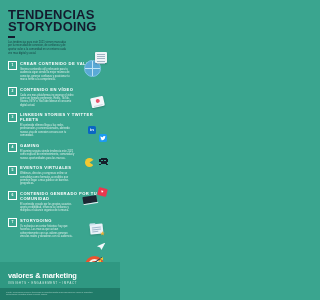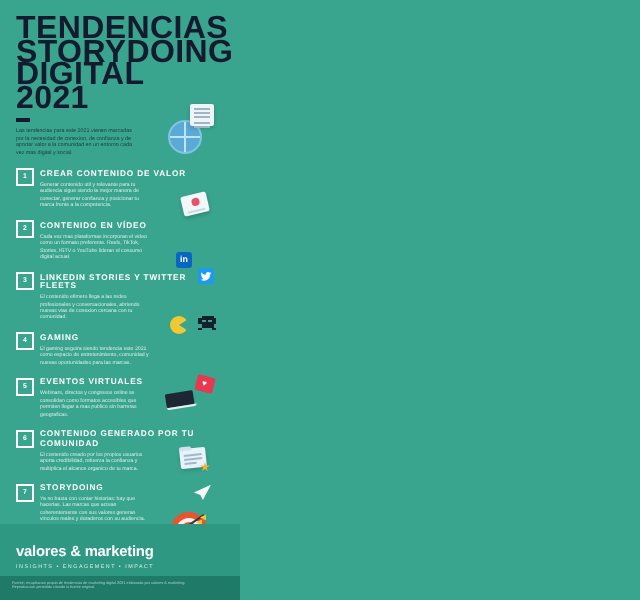--- a/index.html
+++ b/index.html
@@ -6,21 +6,21 @@
   body{
     width:120px;height:300px;overflow:hidden;
     font-family:"Liberation Sans",sans-serif;
     background:#3aa58f;
   }
   .page{position:relative;width:120px;height:300px;background:#3aa58f;overflow:hidden;}
 
   
   .header{position:relative;padding:9px 8px 0 8px;}
   .title{
-    font-size:16px;line-height:11.6px;font-weight:bold;
+    font-size:13px;line-height:11.6px;font-weight:bold;
     color:#141b2e;letter-spacing:.2px;margin:0;
   }
   .title span{display:block;}
   .rule{width:7px;height:1.6px;background:#141b2e;margin:4px 0 3px 0;}
   .subtitle{
     width:62px;font-size:2.7px;line-height:3.6px;color:#0f2d33;
     opacity:.85;margin:0;
   }
 
   
@@ -90,21 +90,20 @@
 </style>
 </head>
 <body>
 
 <div class="page">
 
   <div class="header">
     <h1 class="title">
       <span>TENDENCIAS</span>
       <span>STORYDOING</span>
-      <span>DIGITAL 2021</span>
     </h1>
     <div class="rule"></div>
     <p class="subtitle">Las tendencias para este 2021 vienen marcadas por la necesidad de conexion, de confianza y de aportar valor a la comunidad en un entorno cada vez mas digital y social.</p>
   </div>
 
   <div class="list">
 
     <div class="item">
       <div class="badge">1</div>
       <div class="itxt">

